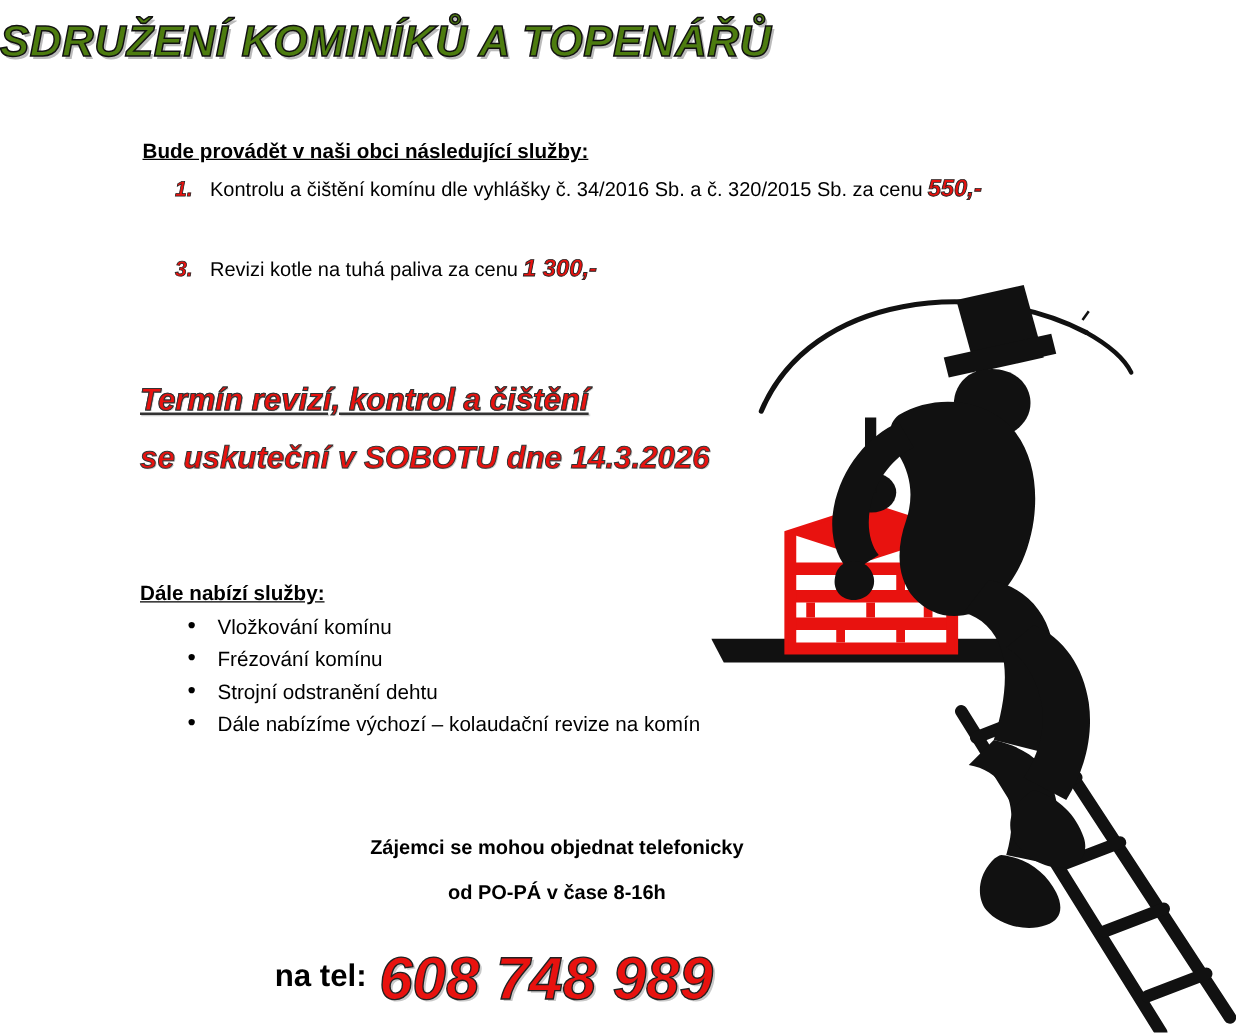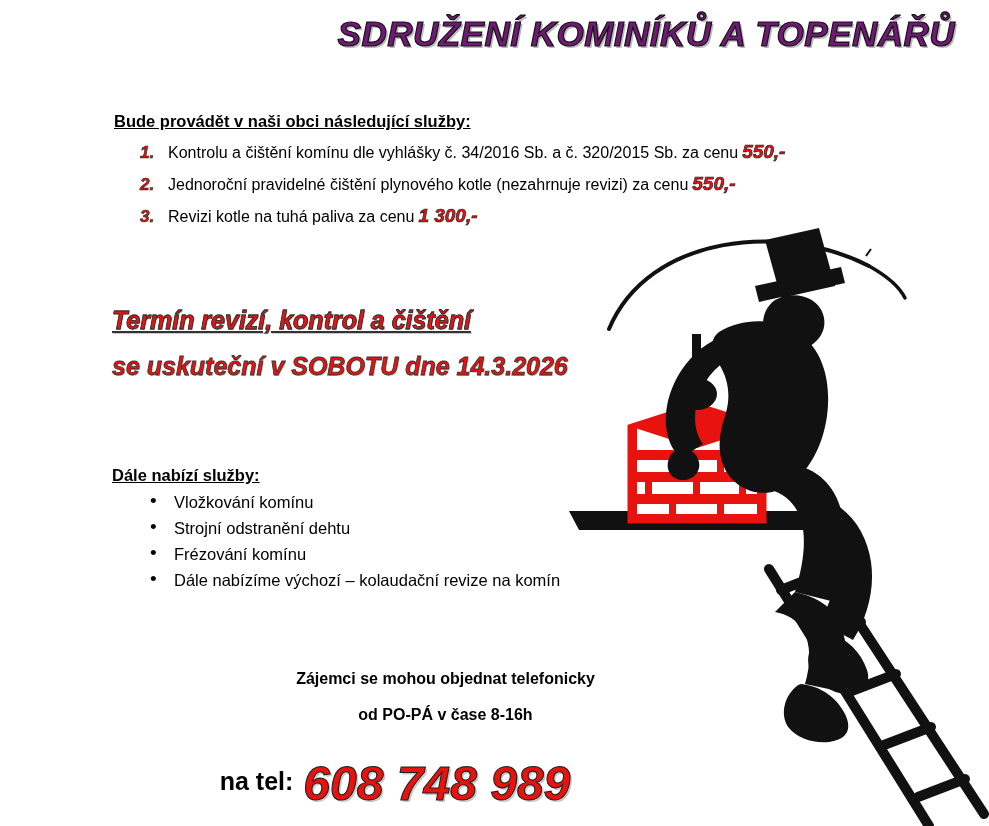--- a/index.html
+++ b/index.html
@@ -21,26 +21,26 @@
     width: 989px;
     height: 826px;
   }
 
   
   .title {
     position: absolute;
     top: 14px;
     left: 0;
     width: 955px;
-    text-align: right;
+    text-align: left;
     font-size: 35px;
     font-weight: bold;
     font-style: italic;
     letter-spacing: 0.5px;
-    color: #701a75;
+    color: #4d7c0f;
     -webkit-text-stroke: 1.2px #111111;
     text-shadow: 2px 2px 0 #bbbbbb;
   }
 
   
   .services-heading {
     position: absolute;
     top: 112px;
     left: 114px;
     font-size: 16.5px;
@@ -176,36 +176,33 @@
 <div class="poster">
 
   <div class="title">SDRUŽENÍ KOMINÍKŮ A TOPENÁŘŮ</div>
 
   <div class="services-heading">Bude provádět v naši obci následující služby:</div>
 
   <div class="svc svc-1">
     <span class="num">1.</span><span class="txt">Kontrolu a čištění komínu dle vyhlášky č. 34/2016 Sb. a č. 320/2015 Sb. za cenu</span><span class="price">550,-</span>
   </div>
 
-  <div class="svc svc-2">
-    <span class="num">2.</span><span class="txt">Jednoroční pravidelné čištění plynového kotle (nezahrnuje revizi) za cenu</span><span class="price">550,-</span>
-  </div>
 
   <div class="svc svc-3">
     <span class="num">3.</span><span class="txt">Revizi kotle na tuhá paliva za cenu</span><span class="price">1 300,-</span>
   </div>
 
   <div class="term term-1">Termín revizí, kontrol a čištění</div>
   <div class="term term-2">se uskuteční v SOBOTU dne 14.3.2026</div>
 
   <div class="further-heading">Dále nabízí služby:</div>
   <ul class="further-list">
     <li>Vložkování komínu</li>
+    <li>Frézování komínu</li>
     <li>Strojní odstranění dehtu</li>
-    <li>Frézování komínu</li>
     <li>Dále nabízíme výchozí – kolaudační revize na komín</li>
   </ul>
 
   <div class="contact-1">Zájemci se mohou objednat telefonicky</div>
   <div class="contact-2">od PO-PÁ v čase 8-16h</div>
 
   <div class="phone-row">
     <span class="phone-label">na tel:</span><span class="phone-number">608 748 989</span>
   </div>
 

